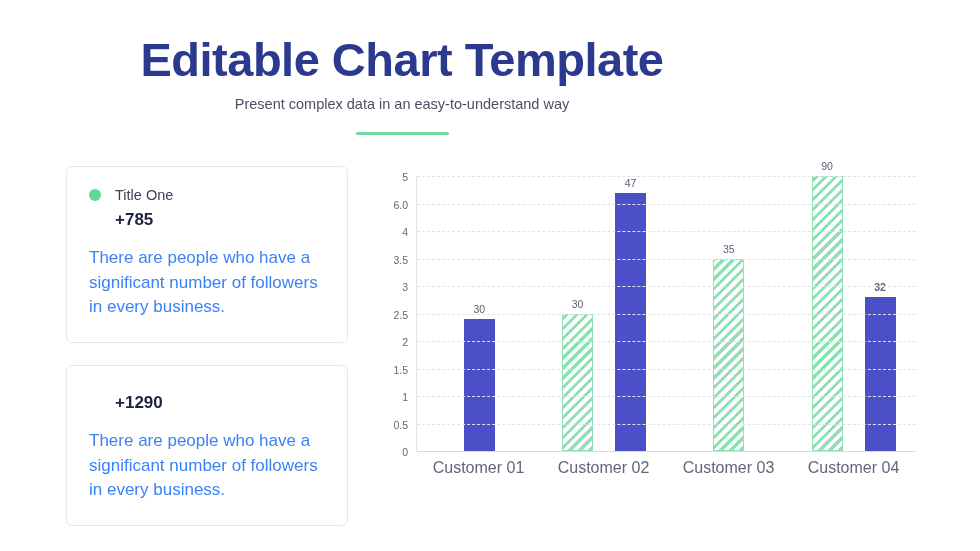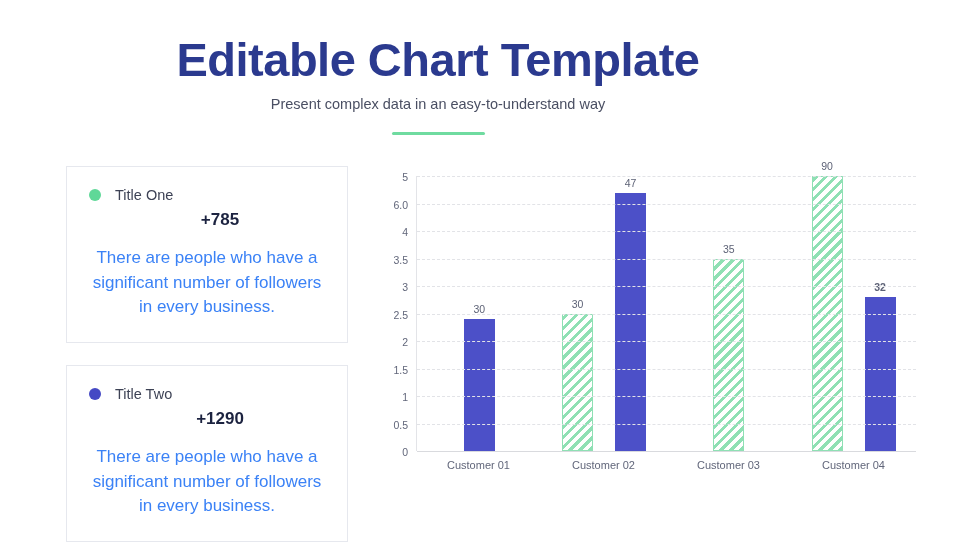--- a/index.html
+++ b/index.html
@@ -20,21 +20,20 @@
     background: #ffffff;
   }
 
   
   .header {
     position: absolute;
     top: 34px;
     left: 0;
     width: 804px;
     text-align: center;
-    padding-left: 36px;
   }
   .title {
     font-size: 47px;
     font-weight: bold;
     color: #2b3a8f;
     letter-spacing: -0.5px;
     line-height: 1.1;
     margin: 0;
   }
   .subtitle {
@@ -53,27 +52,26 @@
 
   
   .cards {
     position: absolute;
     left: 66px;
     top: 166px;
     width: 282px;
   }
   .card {
     border: 1px solid #e6e8ee;
-    border-radius: 0;
+    border-radius: 6px;
     padding: 20px 22px 22px 22px;
     box-sizing: border-box;
     background: #fff;
     position: relative;
     margin-bottom: 22px;
-    text-align: center;
   }
   .card-head {
     display: flex;
     align-items: center;
     gap: 14px;
   }
   .dot {
     width: 12px;
     height: 12px;
     border-radius: 50%;
@@ -184,21 +182,21 @@
     position: absolute;
     left: 34px;
     right: 6px;
     bottom: 0;
     height: 20px;
     display: flex;
   }
   .xlabel {
     flex: 1 1 0;
     text-align: center;
-    font-size: 11px;
+    font-size: 16px;
     color: #61667a;
     padding-top: 6px;
   }
 </style>
 </head>
 <body>
 
 <div class="slide">
 
   <div class="header">
@@ -212,24 +210,20 @@
     <div class="card">
       <div class="card-head">
         <span class="dot green"></span>
         <span class="card-title">Title One</span>
       </div>
       <div class="card-value">+785</div>
       <p class="card-text">There are people who have a significant number of followers in every business.</p>
     </div>
 
     <div class="card">
-      <div class="card-head">
-        <span class="dot blue"></span>
-        <span class="card-title">Title Two</span>
-      </div>
       <div class="card-value">+1290</div>
       <p class="card-text">There are people who have a significant number of followers in every business.</p>
     </div>
 
   </div>
 
   <div class="chart-wrap">
     <div class="plot" id="plot">
       <div class="groups" id="groups">
           <div class="group">

